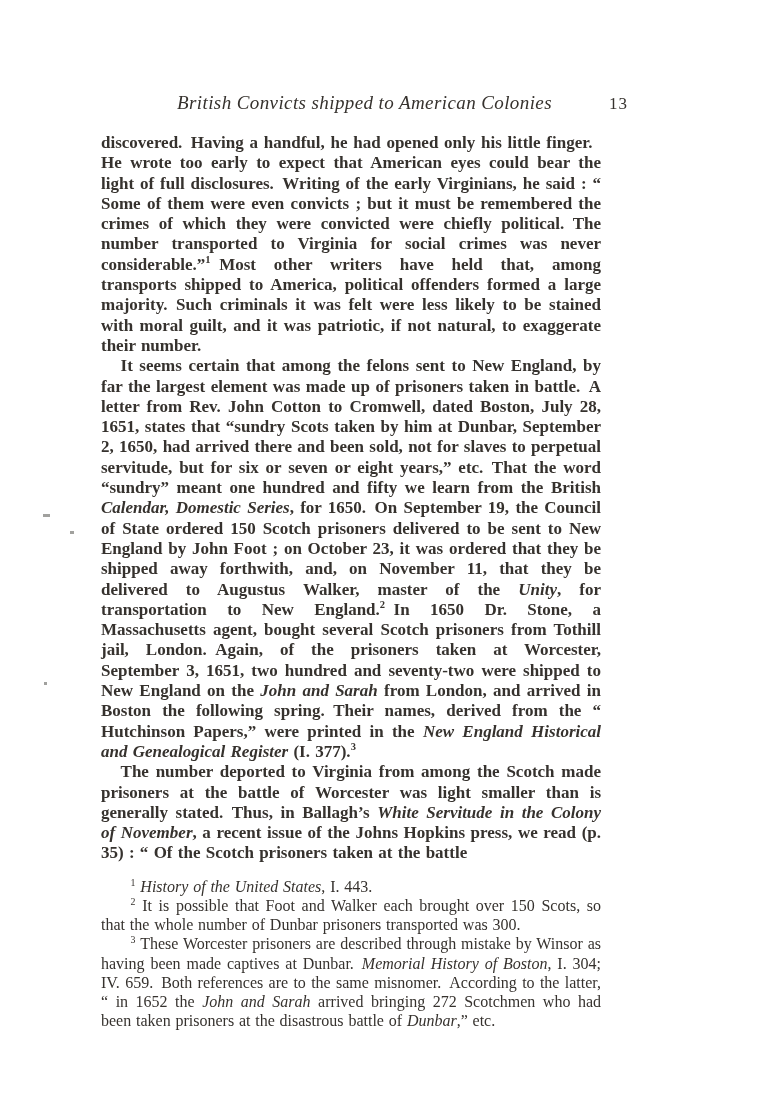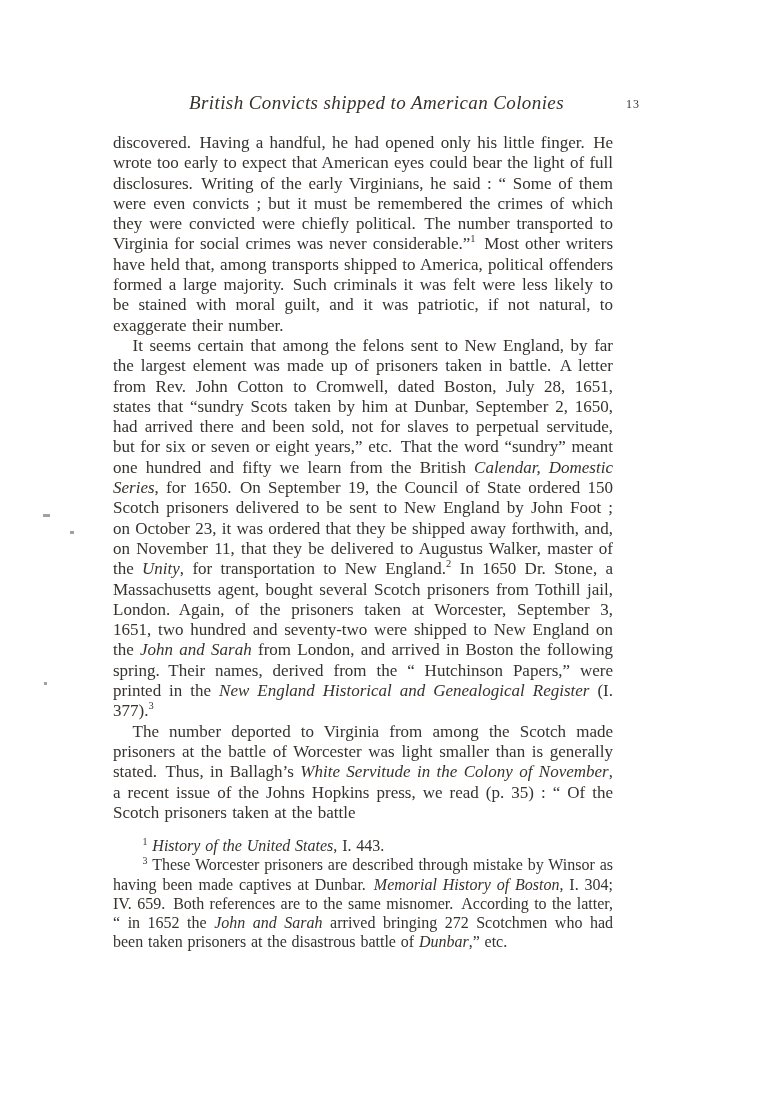--- a/index.html
+++ b/index.html
@@ -13,49 +13,50 @@
     width:760px;
     height:1113px;
     background:var(--paper);
     margin:0 auto;
     overflow:hidden;
     font-family:"Liberation Serif","DejaVu Serif",serif;
     color:var(--ink);
   }
   .text-block{
     position:absolute;
-    left:113px;
+    left:101px;
     top:92px;
     width:527px;
   }
   .running-head{
     position:relative;
     width:100%;
     text-align:center;
     font-style:italic;
     font-size:19px;
     line-height:22px;
     letter-spacing:0.4px;
     white-space:nowrap;
   }
   .page-number{
     position:absolute;
     right:0;
     top:1px;
     font-style:normal;
-    font-size:12px;
+    font-size:17px;
     letter-spacing:1px;
   }
   .body-text{
     width:500px;
     margin-top:19px;
     font-size:17px;
     line-height:20.3px;
     text-align:justify;
     word-spacing:0.06em;
+    font-weight:bold;
   }
   .body-para{
     margin:0;
     text-indent:0;
   }
   .body-para.indent{
     text-indent:1.15em;
   }
   .footnotes{
     width:500px;
@@ -102,17 +103,18 @@
     </div>
 
     <div class="body-text">
         <p class="body-para"><span>discovered. Having a handful, he had opened only his little finger. He wrote too early to expect that American eyes could bear the light of full disclosures. Writing of the early Virginians, he said : “ Some of them were even convicts ; but it must be remembered the crimes of which they were convicted were chiefly political. The number transported to Virginia for social crimes was never considerable.”</span><sup>1</sup><span> Most other writers have held that, among transports shipped to America, political offenders formed a large majority. Such criminals it was felt were less likely to be stained with moral guilt, and it was patriotic, if not natural, to exaggerate their number.</span></p>
         <p class="body-para indent"><span>It seems certain that among the felons sent to New England, by far the largest element was made up of prisoners taken in battle. A letter from Rev. John Cotton to Cromwell, dated Boston, July 28, 1651, states that “sundry Scots taken by him at Dunbar, September 2, 1650, had arrived there and been sold, not for slaves to perpetual servitude, but for six or seven or eight years,” etc. That the word “sundry” meant one hundred and fifty we learn from the British </span><em>Calendar, Domestic Series</em><span>, for 1650. On September 19, the Council of State ordered 150 Scotch prisoners delivered to be sent to New England by John Foot ; on October 23, it was ordered that they be shipped away forthwith, and, on November 11, that they be delivered to Augustus Walker, master of the </span><em>Unity</em><span>, for transportation to New England.</span><sup>2</sup><span> In 1650 Dr. Stone, a Massachusetts agent, bought several Scotch prisoners from Tothill jail, London. Again, of the prisoners taken at Worcester, September 3, 1651, two hundred and seventy-two were shipped to New England on the </span><em>John and Sarah</em><span> from London, and arrived in Boston the following spring. Their names, derived from the “ Hutchinson Papers,” were printed in the </span><em>New England Historical and Genealogical Register</em><span> (I. 377).</span><sup>3</sup></p>
         <p class="body-para indent"><span>The number deported to Virginia from among the Scotch made prisoners at the battle of Worcester was light smaller than is generally stated. Thus, in Ballagh’s </span><em>White Servitude in the Colony of November</em><span>, a recent issue of the Johns Hopkins press, we read (p. 35) : “ Of the Scotch prisoners taken at the battle</span></p>
       </div>
 
     <div class="footnotes">
         <p class="footnote-para"><sup>1</sup><span> </span><em>History of the United States</em><span>, I. 443.</span></p>
+        <p class="footnote-para"><sup>2</sup><span> It is possible that Foot and Walker each brought over 150 Scots, so that the whole number of Dunbar prisoners transported was 300.</span></p>
         <p class="footnote-para"><sup>3</sup><span> These Worcester prisoners are described through mistake by Winsor as having been made captives at Dunbar. </span><em>Memorial History of Boston</em><span>, I. 304; IV. 659. Both references are to the same misnomer. According to the latter, “ in 1652 the </span><em>John and Sarah</em><span> arrived bringing 272 Scotchmen who had been taken prisoners at the disastrous battle of </span><em>Dunbar</em><span>,” etc.</span></p>
       </div>
 
   </div>
 </div>
 
 </body></html>

